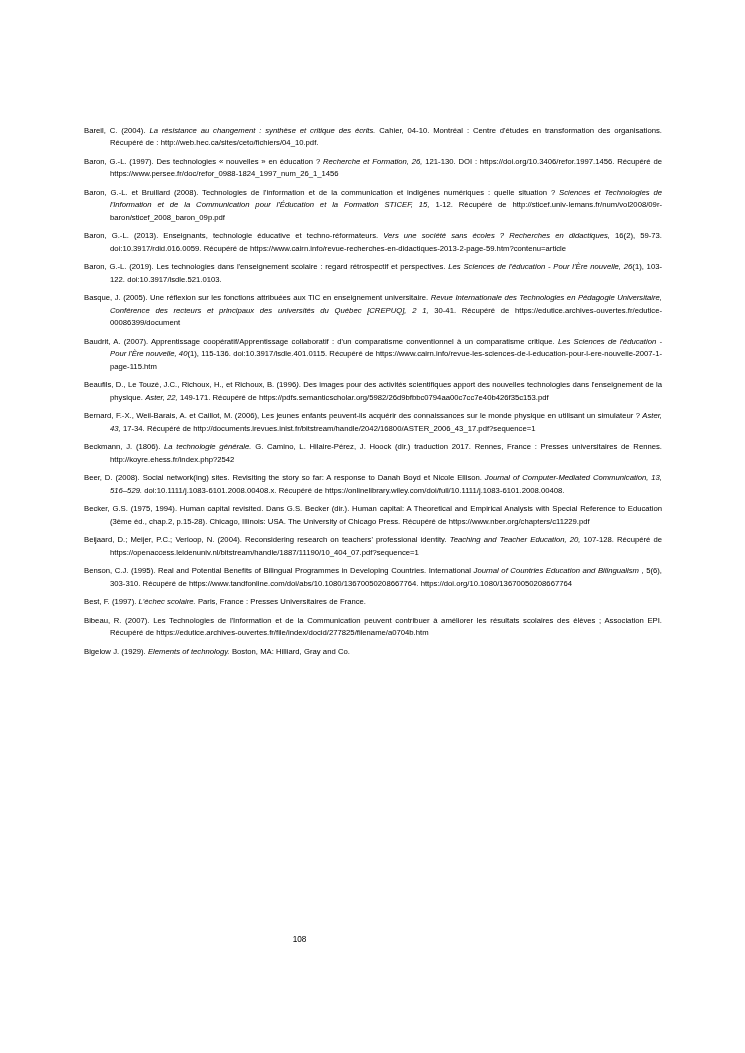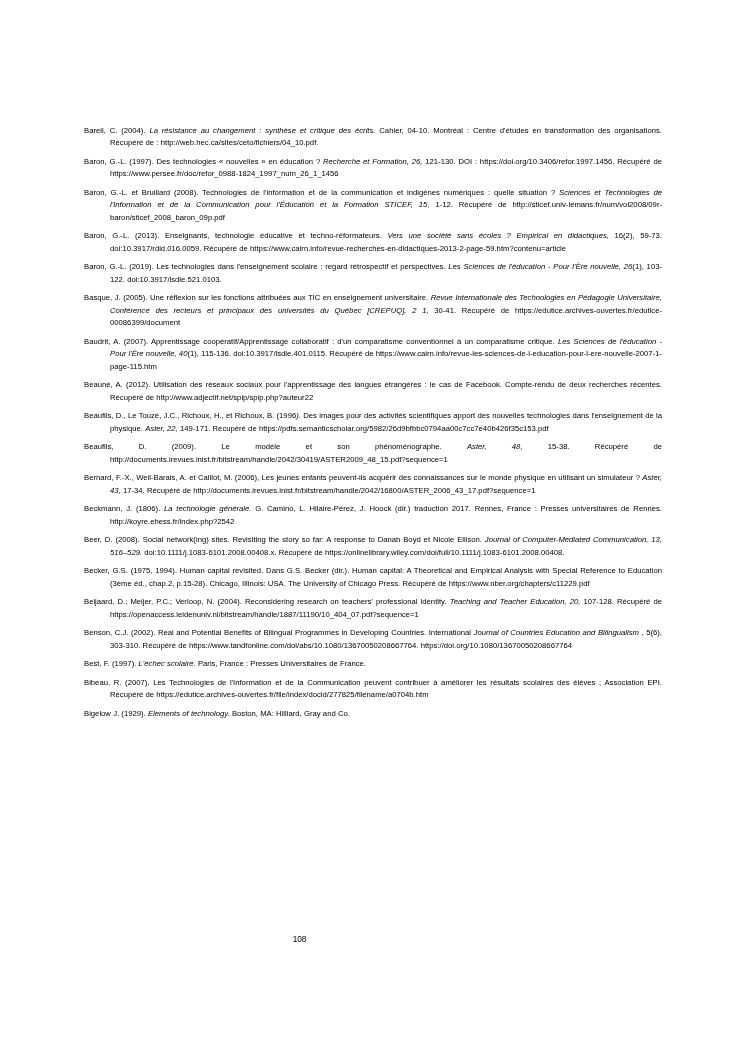--- a/index.html
+++ b/index.html
@@ -56,31 +56,29 @@
   }
 </style>
 </head>
 <body>
 
 <div class="page">
   <div class="content">
       <p class="ref"><span>Bareil, C. (2004). </span><span class="it">La résistance au changement : synthèse et critique des écrits.</span><span> Cahier, 04-10. Montréal : Centre d'études en transformation des organisations. Récupéré de : http://web.hec.ca/sites/ceto/fichiers/04_10.pdf.</span></p>
       <p class="ref"><span>Baron, G.-L. (1997). Des technologies « nouvelles » en éducation ? </span><span class="it">Recherche et Formation, 26,</span><span> 121-130. DOI : https://doi.org/10.3406/refor.1997.1456. Récupéré de         https://www.persee.fr/doc/refor_0988-1824_1997_num_26_1_1456</span></p>
       <p class="ref"><span>Baron, G.-L. et Bruillard (2008). Technologies de l'information et de la communication et indigènes numériques : quelle situation ? </span><span class="it">Sciences et Technologies de l'Information et de la Communication pour l'Éducation et la Formation STICEF, 15,</span><span> 1-12. Récupéré de http://sticef.univ-lemans.fr/num/vol2008/09r-baron/sticef_2008_baron_09p.pdf</span></p>
-      <p class="ref"><span>Baron, G.-L. (2013). Enseignants, technologie éducative et techno-réformateurs. </span><span class="it">Vers une société sans écoles ? Empirical en didactiques,</span><span> 16(2), 59-73. doi:10.3917/rdid.016.0059. Récupéré de https://www.cairn.info/revue-recherches-en-didactiques-2013-2-page-59.htm?contenu=article</span></p>
+      <p class="ref"><span>Baron, G.-L. (2013). Enseignants, technologie éducative et techno-réformateurs. </span><span class="it">Vers une société sans écoles ? Recherches en didactiques,</span><span> 16(2), 59-73. doi:10.3917/rdid.016.0059. Récupéré de https://www.cairn.info/revue-recherches-en-didactiques-2013-2-page-59.htm?contenu=article</span></p>
       <p class="ref"><span>Baron, G.-L. (2019). Les technologies dans l'enseignement scolaire : regard rétrospectif et perspectives. </span><span class="it">Les Sciences de l'éducation - Pour l'Ère nouvelle, 26</span><span>(1), 103-122. doi:10.3917/lsdle.521.0103.</span></p>
       <p class="ref"><span>Basque, J. (2005). Une réflexion sur les fonctions attribuées aux TIC en enseignement universitaire. </span><span class="it">Revue Internationale des Technologies en Pédagogie Universitaire, Conférence des recteurs et principaux des universités du Québec [CREPUQ], 2 1,</span><span> 30-41. Récupéré de https://edutice.archives-ouvertes.fr/edutice-00086399/document</span></p>
       <p class="ref"><span>Baudrit, A. (2007). Apprentissage coopératif/Apprentissage collaboratif : d'un comparatisme conventionnel à un comparatisme critique. </span><span class="it">Les Sciences de l'éducation - Pour l'Ère nouvelle, 40</span><span>(1), 115-136. doi:10.3917/lsdle.401.0115. Récupéré de https://www.cairn.info/revue-les-sciences-de-l-education-pour-l-ere-nouvelle-2007-1-page-115.htm</span></p>
-      <p class="ref"><span>Beauné, A. (2012). Utilisation des réseaux sociaux pour l'apprentissage des langues étrangères : le cas de Facebook. Compte-rendu de deux recherches récentes. Récupéré de http://www.adjectif.net/spip/spip.php?auteur22</span></p>
       <p class="ref"><span>Beaufils, D., Le Touzé, J.C., Richoux, H., et Richoux, B. (1996</span><span class="it">)</span><span>. Des images pour des activités scientifiques apport des nouvelles technologies dans l'enseignement de la physique. </span><span class="it">Aster, 22,</span><span> 149-171. Récupéré de https://pdfs.semanticscholar.org/5982/26d9bfbbc0794aa00c7cc7e40b426f35c153.pdf</span></p>
-      <p class="ref"><span>Beaufils, D. (2009). Le modèle et son phénoménographe. </span><span class="it">Aster, 48,</span><span> 15-38. Récupéré de http://documents.irevues.inist.fr/bitstream/handle/2042/30419/ASTER2009_48_15.pdf?sequence=1</span></p>
       <p class="ref"><span>Bernard, F.-X., Weil-Barais, A. et Caillot, M. (2006), Les jeunes enfants peuvent-ils acquérir des connaissances sur le monde physique en utilisant un simulateur ? </span><span class="it">Aster, 43,</span><span> 17-34. Récupéré de http://documents.irevues.inist.fr/bitstream/handle/2042/16800/ASTER_2006_43_17.pdf?sequence=1</span></p>
       <p class="ref"><span>Beckmann, J. (1806). </span><span class="it">La technologie générale.</span><span> G. Camino, L. Hilaire-Pérez, J. Hoock (dir.) traduction 2017. Rennes, France : Presses universitaires de Rennes. http://koyre.ehess.fr/index.php?2542</span></p>
       <p class="ref"><span>Beer, D. (2008). Social network(ing) sites. Revisiting the story so far: A response to Danah Boyd et Nicole Ellison. </span><span class="it">Journal of Computer-Mediated Communication, 13, 516–529.</span><span>  doi:10.1111/j.1083-6101.2008.00408.x.  Récupéré  de https://onlinelibrary.wiley.com/doi/full/10.1111/j.1083-6101.2008.00408.</span></p>
       <p class="ref"><span>Becker, G.S. (1975, 1994). Human capital revisited. Dans G.S. Becker (dir.). Human capital: A Theoretical and Empirical Analysis with Special Reference to Education (3ème éd., chap.2, p.15-28). Chicago, Illinois: USA. The University of Chicago Press. Récupéré de https://www.nber.org/chapters/c11229.pdf</span></p>
       <p class="ref"><span>Beijaard, D.; Meijer, P.C.; Verloop, N. (2004). Reconsidering research on teachers' professional identity. </span><span class="it">Teaching and Teacher Education, 20,</span><span> 107-128. Récupéré de https://openaccess.leidenuniv.nl/bitstream/handle/1887/11190/10_404_07.pdf?sequence=1</span></p>
-      <p class="ref"><span>Benson, C.J. (2002). Real and Potential Benefits of Bilingual Programmes in Developing Countries. International </span><span class="it">Journal of Countries Education and Bilingualism </span><span>, 5(6), 303-310. Récupéré de https://www.tandfonline.com/doi/abs/10.1080/13670050208667764. https://doi.org/10.1080/13670050208667764</span></p>
+      <p class="ref"><span>Benson, C.J. (1995). Real and Potential Benefits of Bilingual Programmes in Developing Countries. International </span><span class="it">Journal of Countries Education and Bilingualism </span><span>, 5(6), 303-310. Récupéré de https://www.tandfonline.com/doi/abs/10.1080/13670050208667764. https://doi.org/10.1080/13670050208667764</span></p>
       <p class="ref"><span>Best, F. (1997). </span><span class="it">L'échec scolaire.</span><span> Paris, France : Presses Universitaires de France.</span></p>
       <p class="ref"><span>Bibeau, R. (2007). Les Technologies de l'Information et de la Communication peuvent contribuer à améliorer les résultats scolaires des élèves ; Association EPI. Récupéré de https://edutice.archives-ouvertes.fr/file/index/docid/277825/filename/a0704b.htm</span></p>
       <p class="ref"><span>Bigelow J. (1929). </span><span class="it">Elements of technology.</span><span> Boston, MA: Hilliard, Gray and Co.</span></p>
     </div>
   <div class="folio">108</div>
 </div>
 
 </body></html>

